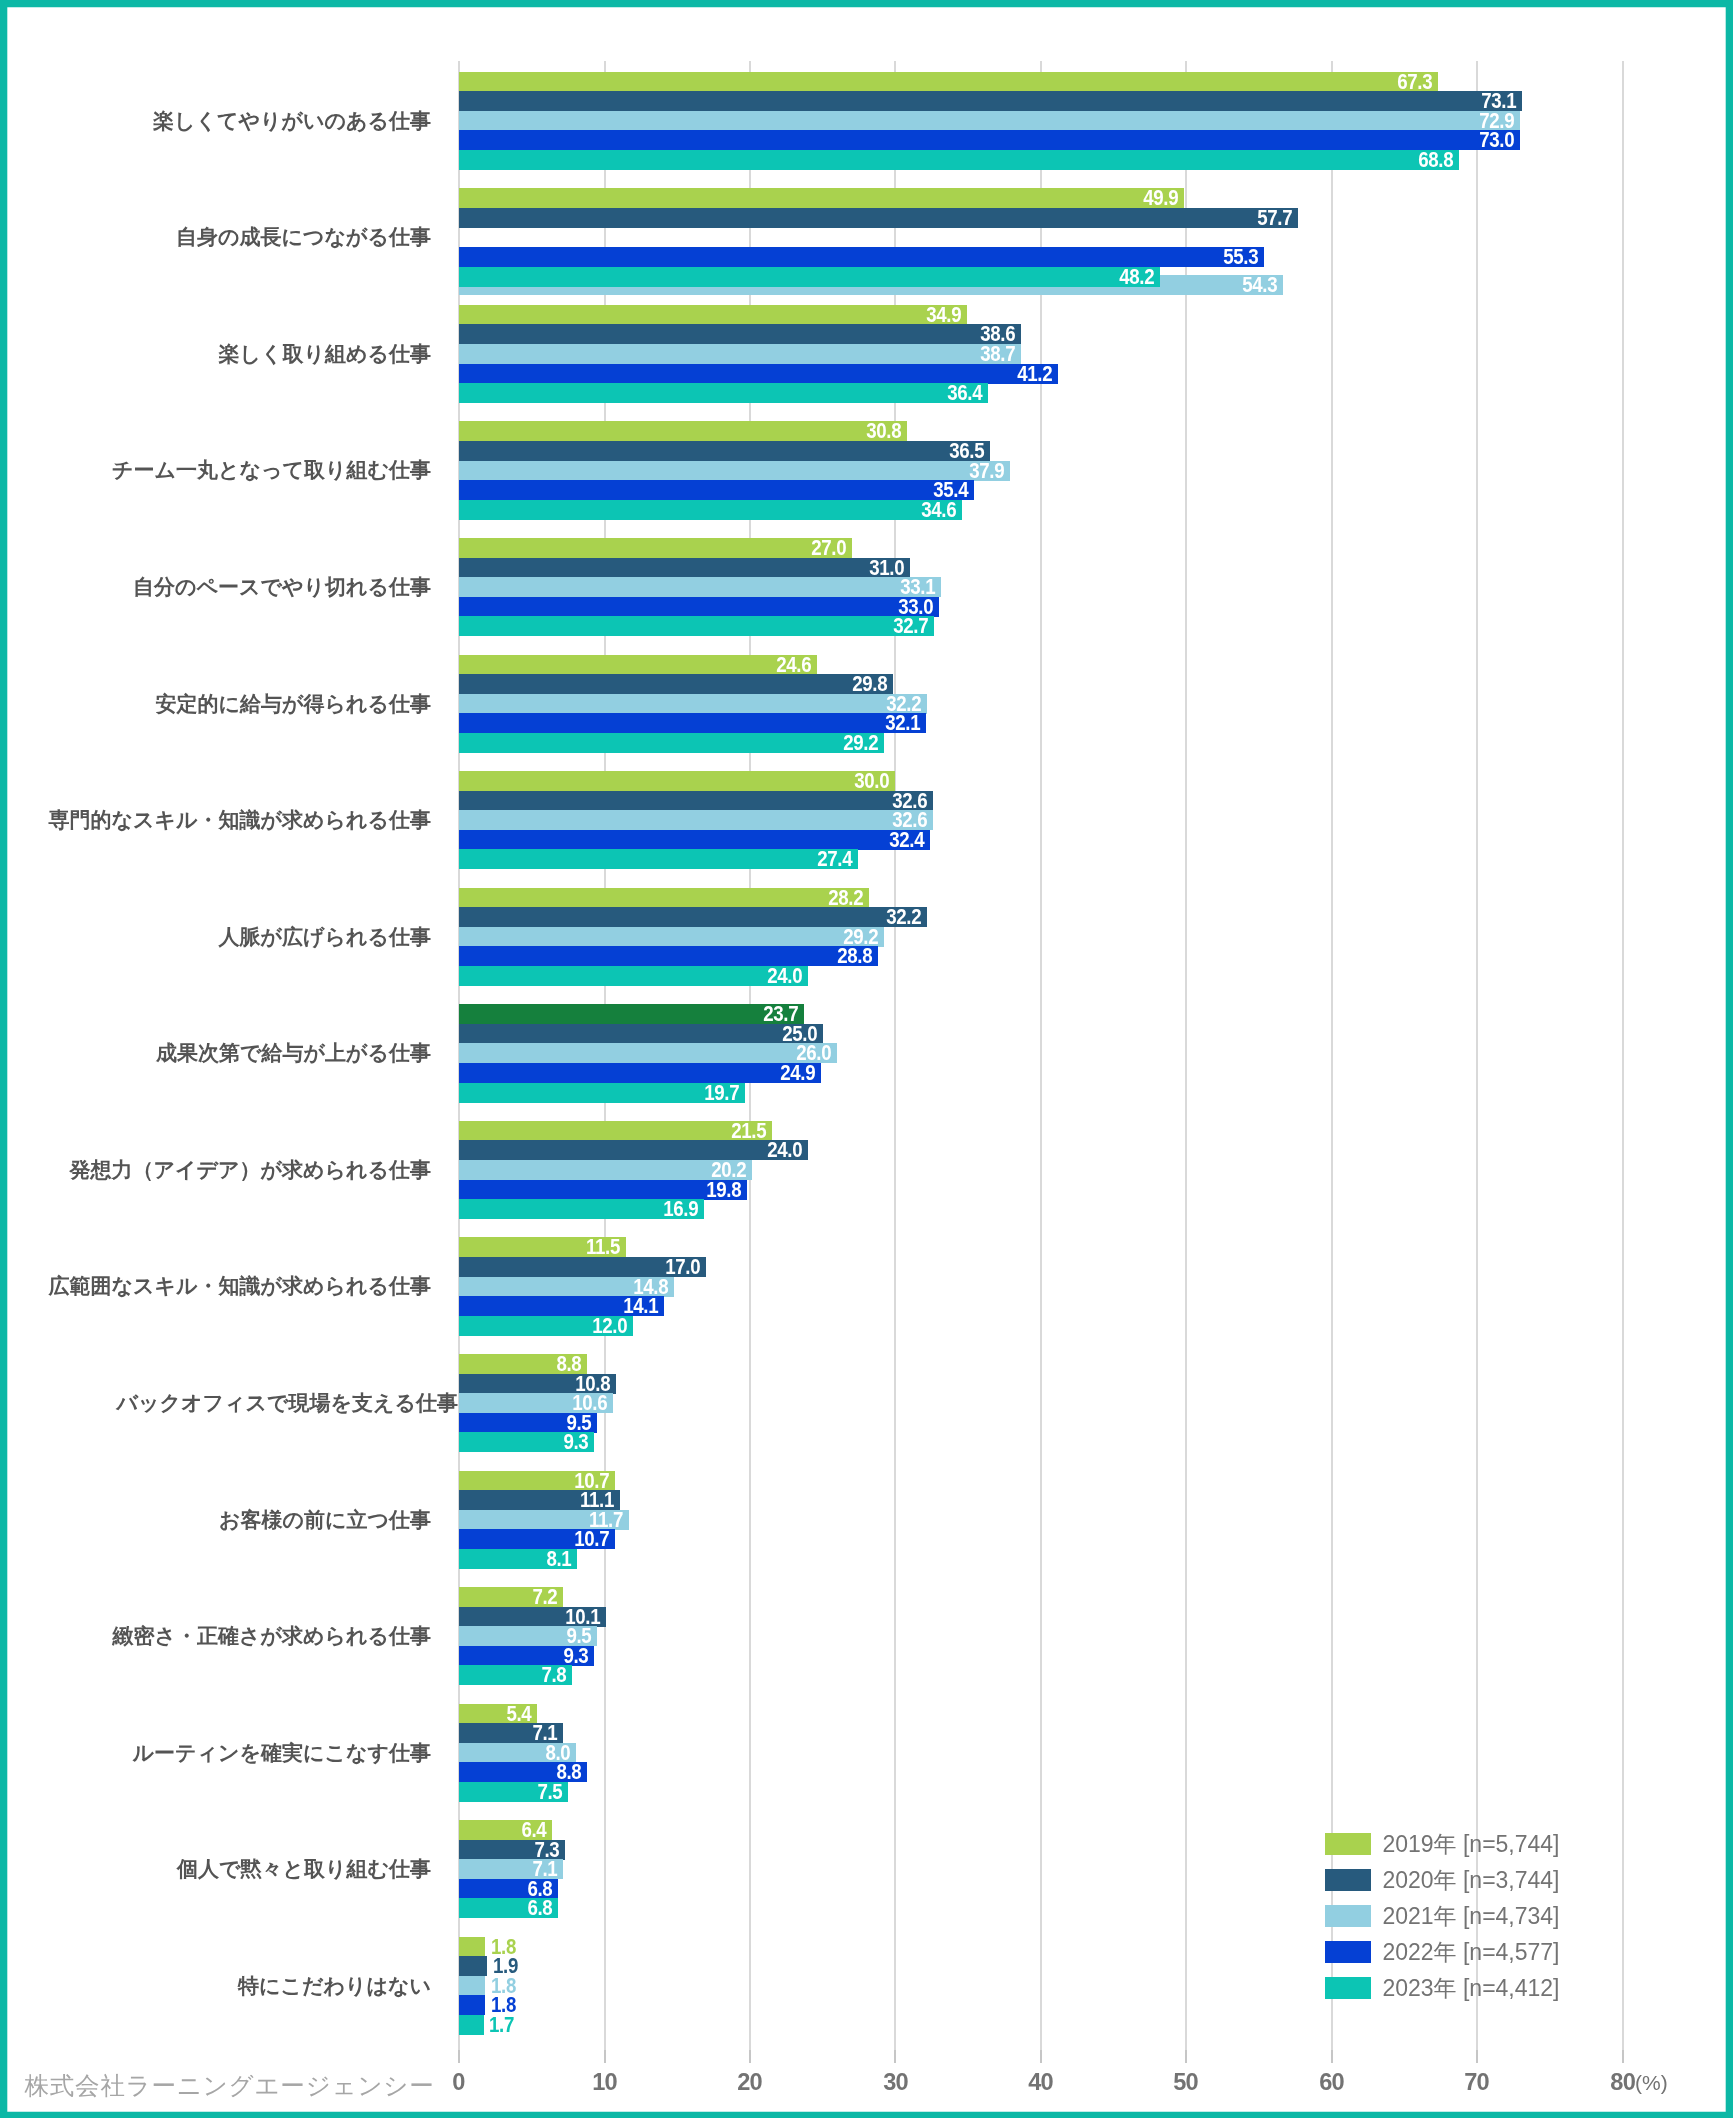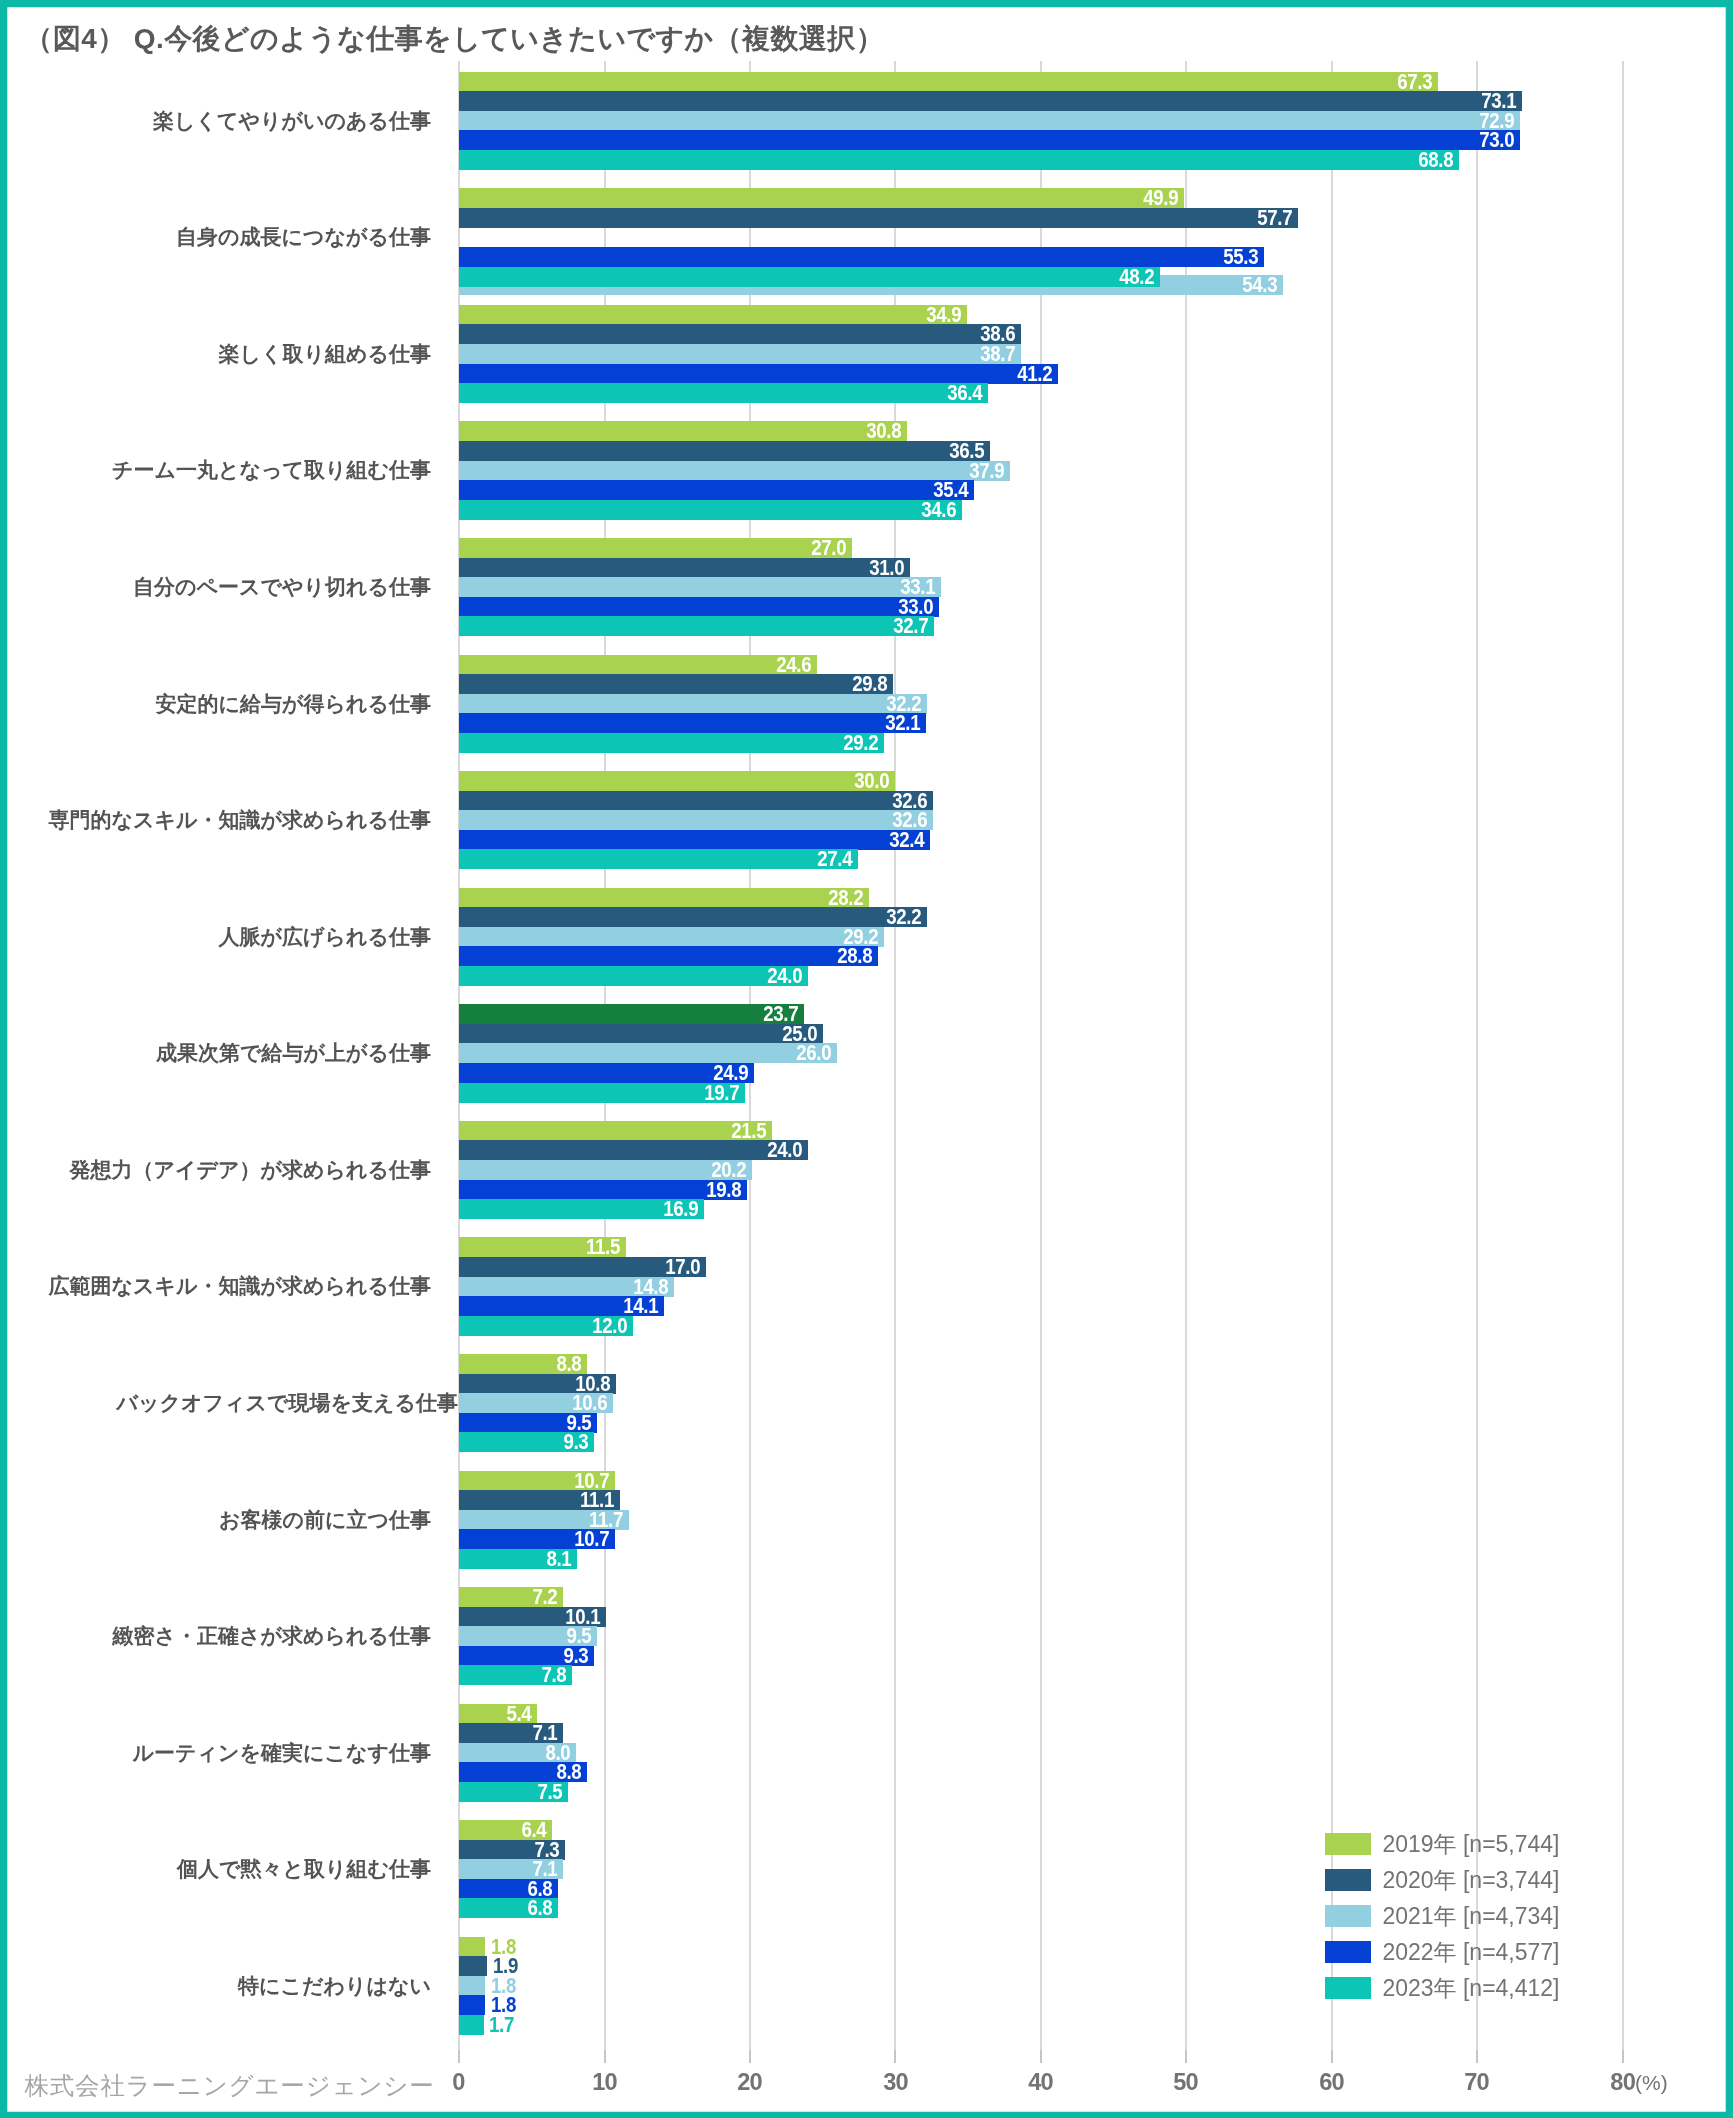--- a/index.html
+++ b/index.html
@@ -42,21 +42,20 @@
   .legend-label{font-size:23px;color:#737373;white-space:nowrap;}
   .footer{
     position:absolute;left:24.5px;top:2069px;
     font-size:24.5px;color:#a6a6a6;letter-spacing:0.8px;
   }
 </style>
 </head>
 <body>
 
 <div class="frame">
-  <div class="title">（図4） Q.今後どのような仕事をしていきたいですか（複数選択）</div>
   <div id="plot">
       <div class="gridline" style="left: 458px; top: 61px; height: 1989px;"></div>
       <div class="tickstub" style="left: 458px; top: 2050px; height: 13px;"></div>
       <div class="gridline" style="left: 604px; top: 61px; height: 1989px;"></div>
       <div class="tickstub" style="left: 604px; top: 2050px; height: 13px;"></div>
       <div class="gridline" style="left: 749px; top: 61px; height: 1989px;"></div>
       <div class="tickstub" style="left: 749px; top: 2050px; height: 13px;"></div>
       <div class="gridline" style="left: 894px; top: 61px; height: 1989px;"></div>
       <div class="tickstub" style="left: 894px; top: 2050px; height: 13px;"></div>
       <div class="gridline" style="left: 1040px; top: 61px; height: 1989px;"></div>
@@ -200,21 +199,21 @@
       <div class="cat-label" style="top: 1004px;">成果次第で給与が上がる仕事</div>
       <div class="bar" style="left: 459px; top: 1004px; width: 345px; background: #15803d;">
         <span class="val in">23.7</span>
       </div>
       <div class="bar" style="left: 459px; top: 1024px; width: 364px; background: rgb(39, 90, 125);">
         <span class="val in">25.0</span>
       </div>
       <div class="bar" style="left: 459px; top: 1043px; width: 378px; background: rgb(146, 207, 225);">
         <span class="val in">26.0</span>
       </div>
-      <div class="bar" style="left: 459px; top: 1063px; width: 295px; background: rgb(5, 64, 212);">
+      <div class="bar" style="left: 459px; top: 1063px; width: 362px; background: rgb(5, 64, 212);">
         <span class="val in">24.9</span>
       </div>
       <div class="bar" style="left: 459px; top: 1083px; width: 286px; background: rgb(12, 197, 180);">
         <span class="val in">19.7</span>
       </div>
       <div class="cat-label" style="top: 1121px;">発想力（アイデア）が求められる仕事</div>
       <div class="bar" style="left: 459px; top: 1121px; width: 313px; background: rgb(169, 210, 78);">
         <span class="val in">21.5</span>
       </div>
       <div class="bar" style="left: 459px; top: 1140px; width: 349px; background: rgb(39, 90, 125);">

